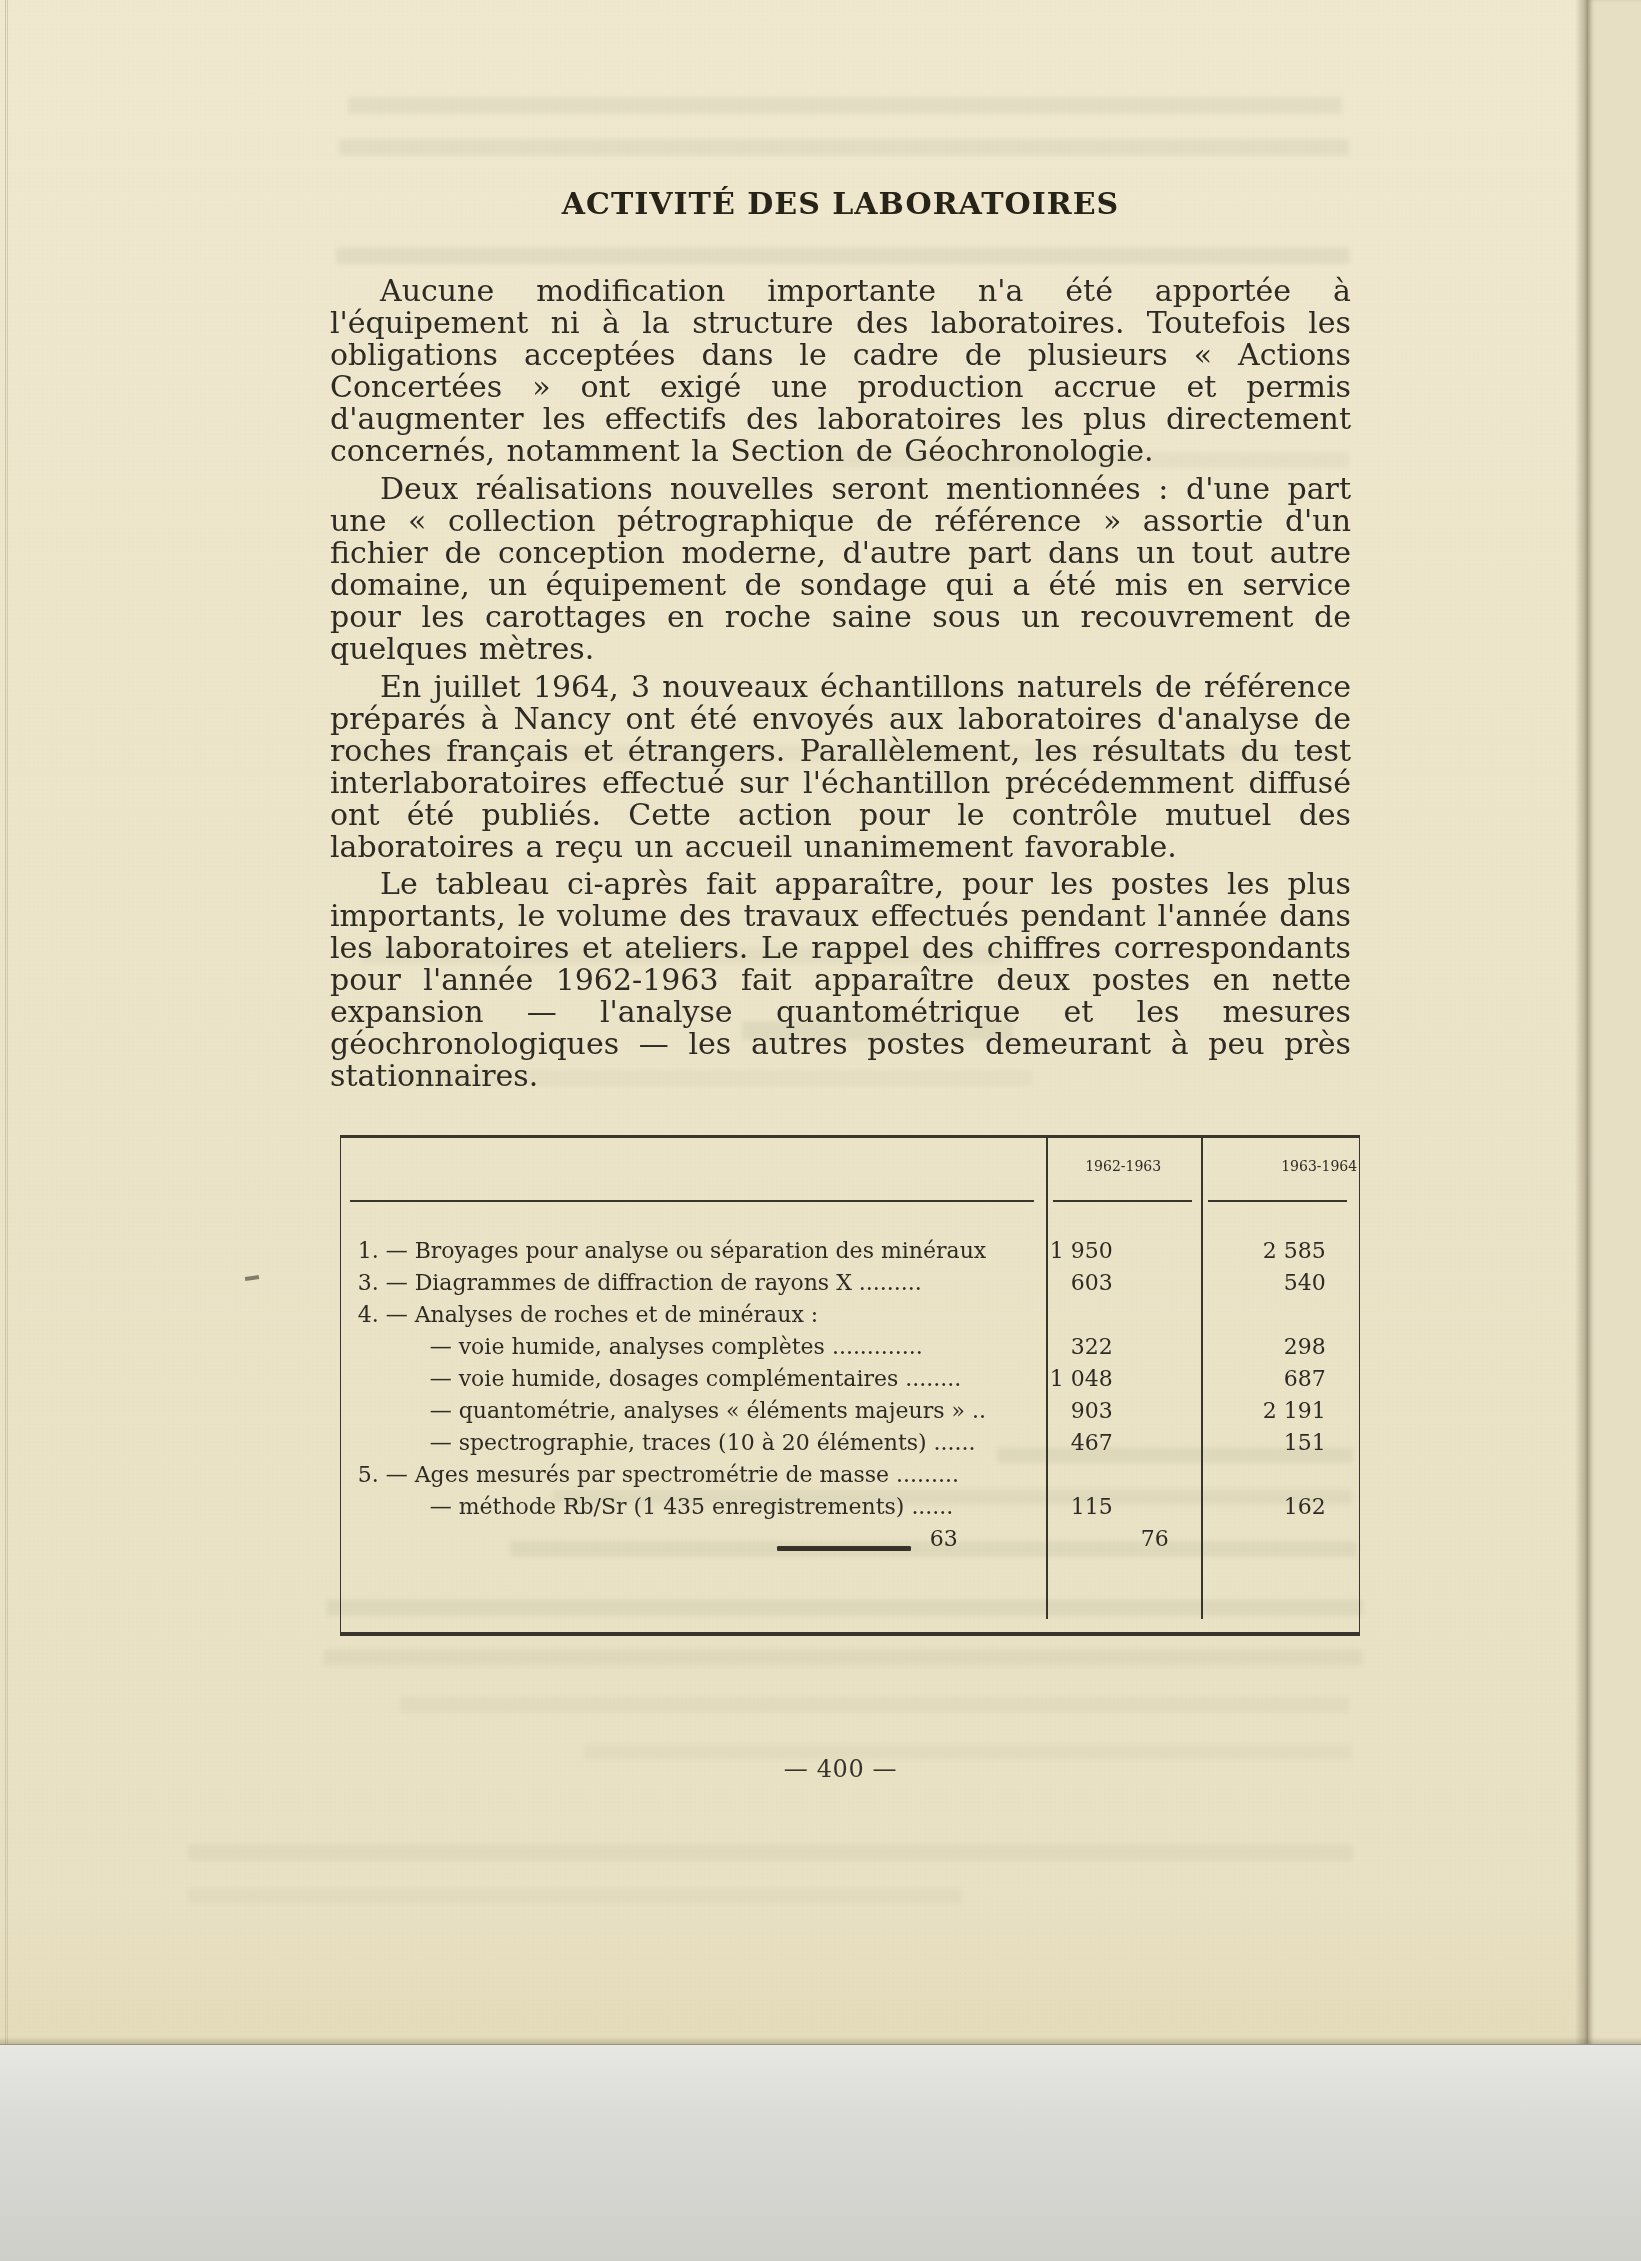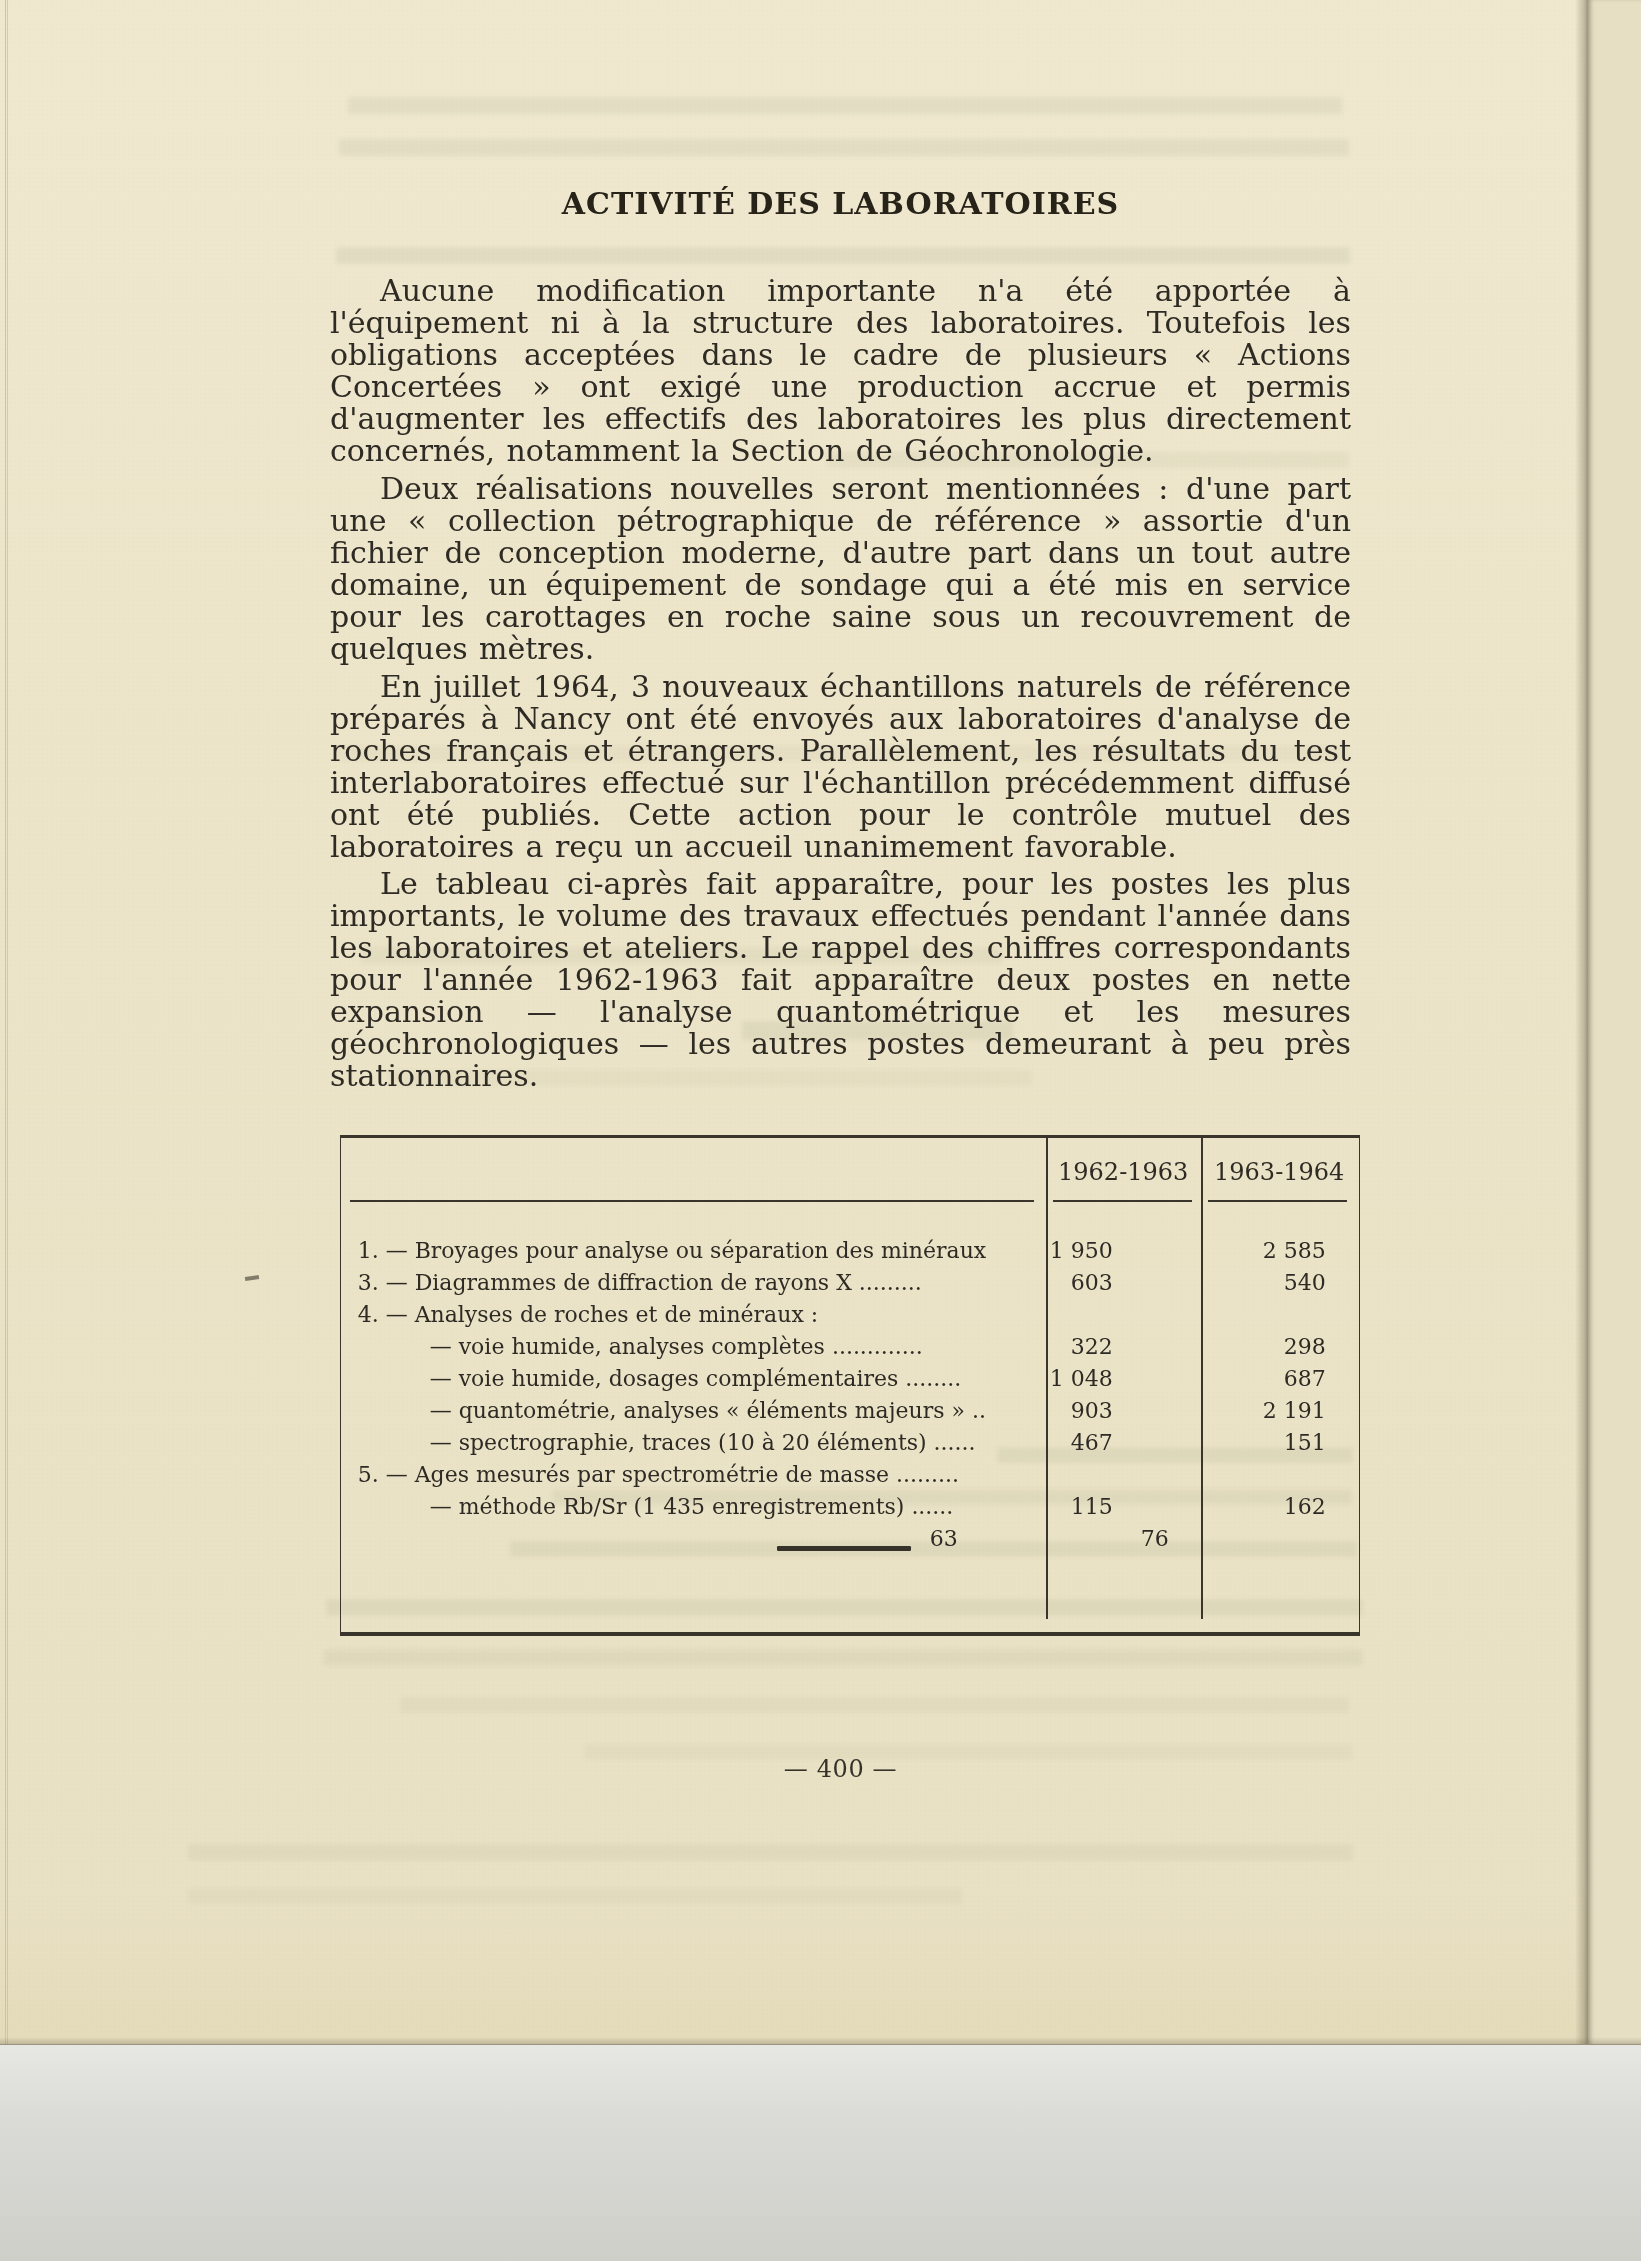--- a/index.html
+++ b/index.html
@@ -51,22 +51,22 @@
   }
   
   .acttable{
     position:relative;box-sizing:border-box;margin:43px 0 0 9.7px;
     width:1020px;height:501px;
     border-top:3.2px solid #3a352c;border-bottom:4.5px solid #3a352c;
     border-left:1.3px solid #3a352c;border-right:1.3px solid #3a352c;
   }
   .vrule{position:absolute;top:0;width:1.9px;height:481px;background:#3a352c;}
   .vrule.v1{left:705px;} .vrule.v2{left:860px;}
-  .th{position:absolute;top:19.4px;font-size:24px;text-align:center;color:#2e2a24;}
-  .th.h1{left:705px;width:155px;} .th.h2{left:860px;width:157px;}
+  .th{position:absolute;top:19.4px;font-size:14px;text-align:center;color:#2e2a24;}
+  .th.h1{left:705px;width:155px;} .th.h2{left:860px;width:157px;padding-left:40px;}
   .hseg{position:absolute;top:62px;height:1.9px;background:#3a352c;}
   .hseg.s1{left:9px;width:684px;} .hseg.s2{left:712px;width:139px;} .hseg.s3{left:867px;width:139px;}
   .rows{position:absolute;left:0;top:97px;width:1017px;}
   .trow{display:grid;grid-template-columns:705px 155px 157px;height:32px;line-height:32px;font-size:22px;}
   .cell{white-space:nowrap;overflow:hidden;color:#2e2a24;}
   .cell.lbl{padding-left:17px;}
   .cell.lbl.ind{padding-left:89px;}
   .cell.val{text-align:right;}
   .cell.val.c1{padding-right:88px;}
   .cell.val.c2{padding-right:32px;}

